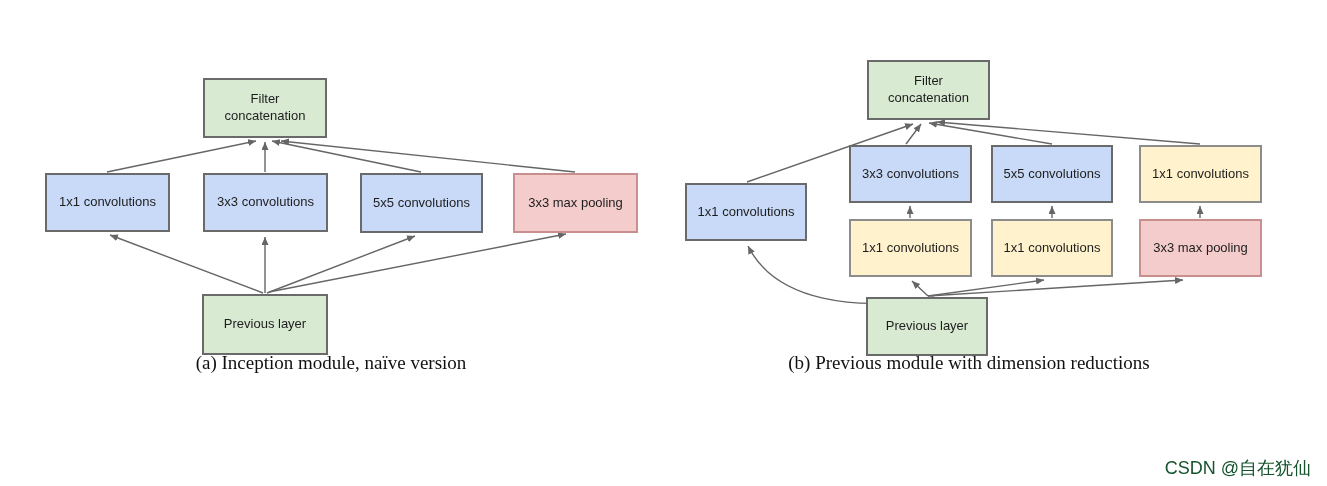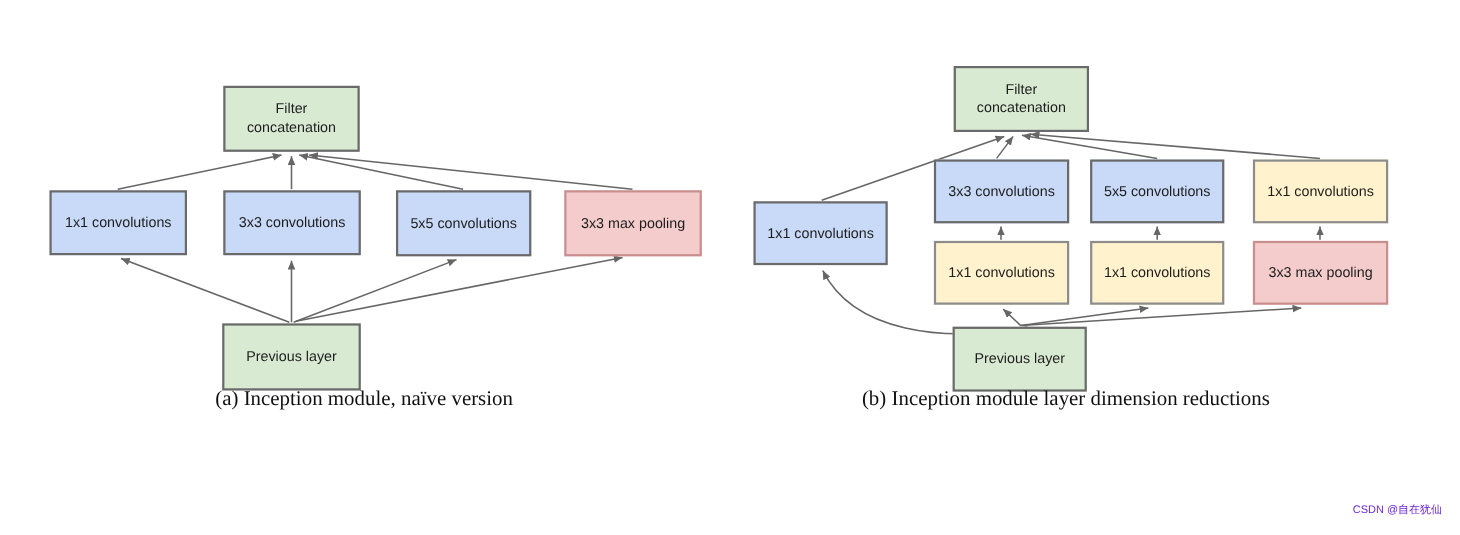--- a/index.html
+++ b/index.html
@@ -12,22 +12,22 @@
     font-size:13px;line-height:1.3;color:#1d1d1d;
     font-family:"Liberation Sans",sans-serif;padding:2px 6px;
   }
   .caption{
     position:absolute;transform:translateX(-50%);white-space:nowrap;
     font-family:"Liberation Serif",serif;color:#111111;
   }
   .subcaption{top:352px;font-size:19px;}
   .figcaption{top:446px;font-size:29px;}
   .watermark{
-    position:absolute;right:16px;top:456px;font-size:10px;
-    color:#6d28d9;font-family:"Liberation Sans",sans-serif;white-space:nowrap;
+    position:absolute;right:16px;top:456px;font-size:18px;
+    color:#14532d;font-family:"Liberation Sans",sans-serif;white-space:nowrap;
   }
 </style>
 </head>
 <body>
 
 <div class="canvas">
 
   <svg class="edges-svg" viewBox="0 0 1327 486" xmlns="http://www.w3.org/2000/svg">
     <defs>
       <marker id="arrowhead" markerUnits="userSpaceOnUse" markerWidth="10" markerHeight="8" refX="8" refY="3.5" orient="auto">
@@ -100,18 +100,18 @@
       <div class="node" style="left: 1139px; top: 219px; width: 123px; height: 58px; background: rgb(244, 204, 204); border-color: rgb(201, 143, 143);">
         <span>3x3 max pooling</span>
       </div>
       <div class="node" style="left: 866px; top: 297px; width: 122px; height: 59px; background: rgb(217, 234, 211); border-color: rgb(106, 106, 106);">
         <span>Previous layer</span>
       </div>
     </div>
 
   <div class="caption subcaption" style="left:331px;">(a) Inception module, naïve version</div>
 
-  <div class="caption subcaption" style="left:969px;">(b) Inception module layer dimension reductions</div>
+  <div class="caption subcaption" style="left:969px;">(b) Previous module with dimension reductions</div>
 
 
   <div class="watermark">CSDN @自在犹仙</div>
 
 </div>
 
 </body></html>

